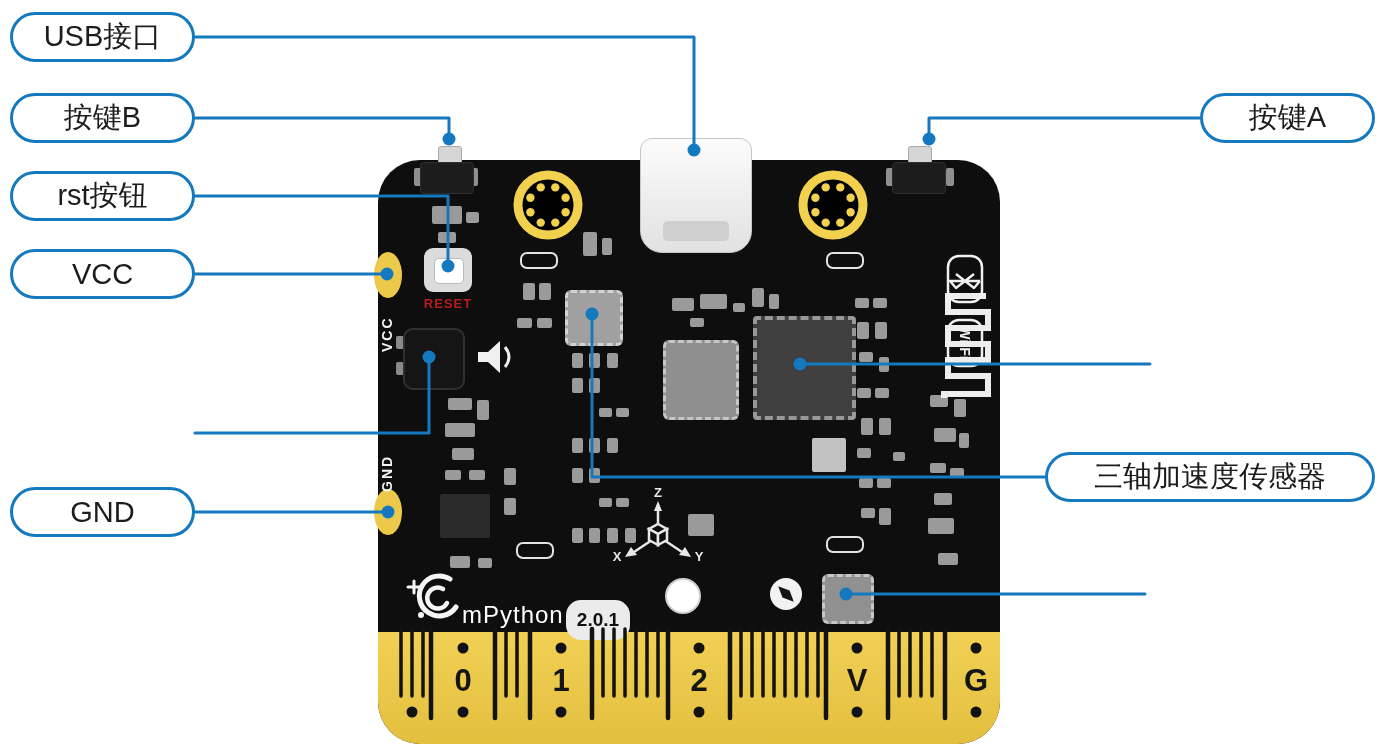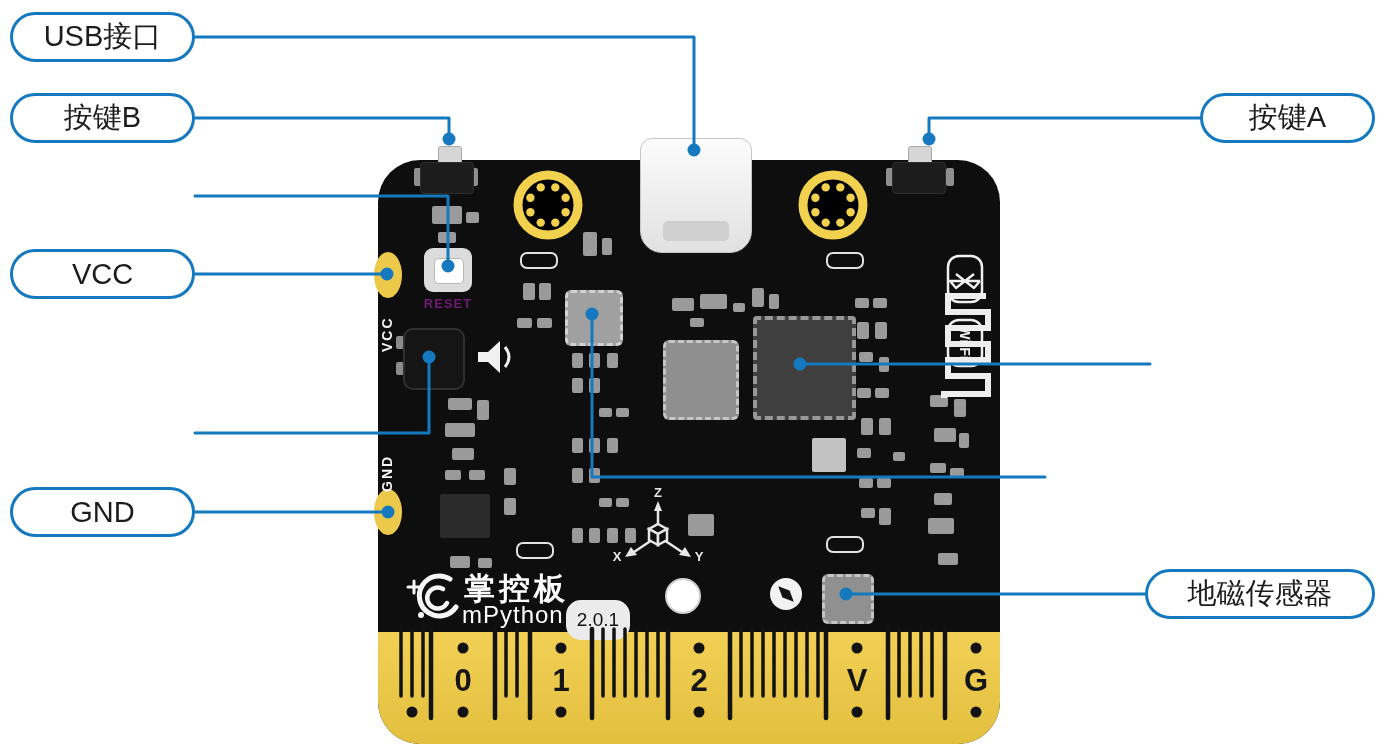--- a/index.html
+++ b/index.html
@@ -14,36 +14,36 @@
   .chip{position:absolute;border-radius:6px;}
   .chip-accel{left:565px;top:290px;width:52px;height:50px;background:#a0a0a0;border:3px dashed #d2d2d2;}
   .chip-esp32{left:753px;top:316px;width:95px;height:96px;background:#3f3f3f;border:4px dashed #989898;border-radius:4px;}
   .chip-flash{left:663px;top:340px;width:70px;height:74px;background:#8f8f8f;border:3px dashed #c6c6c6;}
   .chip-mag{left:822px;top:574px;width:46px;height:44px;background:#909090;border:3px dashed #c6c6c6;}
   .buzzer{position:absolute;left:403px;top:328px;width:58px;height:58px;background:#151515;
           border:2px solid #303030;border-radius:10px;}
   .reset-base{position:absolute;left:424px;top:248px;width:48px;height:44px;background:#dcdcdc;border-radius:9px;}
   .reset-cap{position:absolute;left:10px;top:10px;width:28px;height:24px;background:#ffffff;
              border:1px solid #b8b8b8;border-radius:5px;}
-  .reset-label{position:absolute;left:412px;top:296px;width:72px;text-align:center;color:#701a75;
+  .reset-label{position:absolute;left:412px;top:296px;width:72px;text-align:center;color:#b91c1c;
                font-size:13px;font-weight:bold;letter-spacing:1px;}
   .btn-body{position:absolute;width:52px;height:30px;background:#1c1c1c;border-radius:4px;border:1px solid #2e2e2e;}
   .btn-nub{position:absolute;width:22px;height:17px;background:#d6d6d6;border-radius:3px 3px 0 0;border:1px solid #aaa;}
   .usb{position:absolute;left:640px;top:138px;width:110px;height:113px;
        background:linear-gradient(#fcfcfc,#e1e1e1);border:1px solid #c6c6c6;border-radius:12px 12px 22px 22px;}
   .usb-tongue{position:absolute;left:22px;top:82px;width:66px;height:20px;background:#cfcfcf;border-radius:5px;}
   .side-pad{position:absolute;width:28px;height:46px;background:var(--gold);border-radius:50%;}
   .vtext{position:absolute;writing-mode:vertical-rl;transform:rotate(180deg);color:#f5f5f5;
          font-size:14px;font-weight:bold;letter-spacing:2px;}
   .pill-ss{position:absolute;width:34px;height:13px;border:2px solid #e3e3e3;border-radius:7px;}
   .edge-label{position:absolute;width:50px;text-align:center;font-size:31px;font-weight:bold;color:#151515;}
   .logo-cn{position:absolute;left:464px;top:568px;color:#fff;font-size:31px;font-weight:bold;letter-spacing:4px;}
   .logo-en{position:absolute;left:462px;top:601px;color:#fff;font-size:24px;letter-spacing:1px;}
   .logo-ver{position:absolute;left:566px;top:600px;width:64px;height:40px;background:#ebebeb;border-radius:15px;
-            display:flex;align-items:center;justify-content:center;color:#111;font-size:19px;font-weight:normal;}
+            display:flex;align-items:center;justify-content:center;color:#111;font-size:19px;font-weight:bold;}
   .callout{position:absolute;height:50px;border:3px solid var(--blue);border-radius:28px;background:#fff;
            display:flex;align-items:center;justify-content:center;font-size:29px;color:#1c1c1c;box-sizing:border-box;}
   .svg-overlay{position:absolute;left:0;top:0;pointer-events:none;}
 </style>
 </head>
 <body>
 
 <div class="stage">
 
   <div class="board-bg"></div>
@@ -152,21 +152,20 @@
   <div class="side-pad" style="left:374px;top:252px;"></div>
   <div class="vtext" style="left:379px;top:300px;height:52px;">VCC</div>
   <div class="side-pad" style="left:374px;top:489px;"></div>
   <div class="vtext" style="left:379px;top:440px;height:52px;">GND</div>
 
   <div class="pill-ss" style="left:520px;top:252px;"></div>
   <div class="pill-ss" style="left:826px;top:252px;"></div>
   <div class="pill-ss" style="left:516px;top:542px;"></div>
   <div class="pill-ss" style="left:826px;top:536px;"></div>
 
-  <div class="logo-cn">掌控板</div>
   <div class="logo-en">mPython</div>
   <div class="logo-ver">2.0.1</div>
 
   <div class="edge-label" style="left:438px;top:663px;">0</div>
   <div class="edge-label" style="left:536px;top:663px;">1</div>
   <div class="edge-label" style="left:674px;top:663px;">2</div>
   <div class="edge-label" style="left:832px;top:663px;">V</div>
   <div class="edge-label" style="left:951px;top:663px;">G</div>
 
   <svg class="svg-overlay" width="1385" height="744" viewBox="0 0 1385 744">
@@ -309,27 +308,30 @@
         <circle cx="846" cy="594" r="6.5" fill="#1579c0" stroke="none"></circle>
       </g>
   </svg>
 
   <div class="callout" style="left:10px;top:93px;width:185px;">
       <span>按键B</span>
     </div>
   <div class="callout" style="left:10px;top:12px;width:185px;">
       <span>USB接口</span>
     </div>
+  <div class="callout" style="left:10px;top:171px;width:185px;">
+      <span>rst按钮</span>
+    </div>
   <div class="callout" style="left:10px;top:249px;width:185px;">
       <span>VCC</span>
     </div>
   <div class="callout" style="left:10px;top:487px;width:185px;">
       <span>GND</span>
     </div>
 
   <div class="callout" style="left:1200px;top:93px;width:175px;text-align:right;">
       <span>按键A</span>
     </div>
-  <div class="callout" style="left:1145px;top:569px;width:230px;">
-      <span>地磁传感器</span>
+  <div class="callout" style="left:1045px;top:452px;width:330px;">
+      <span>三轴加速度传感器</span>
     </div>
 
 </div>
 
 </body></html>

